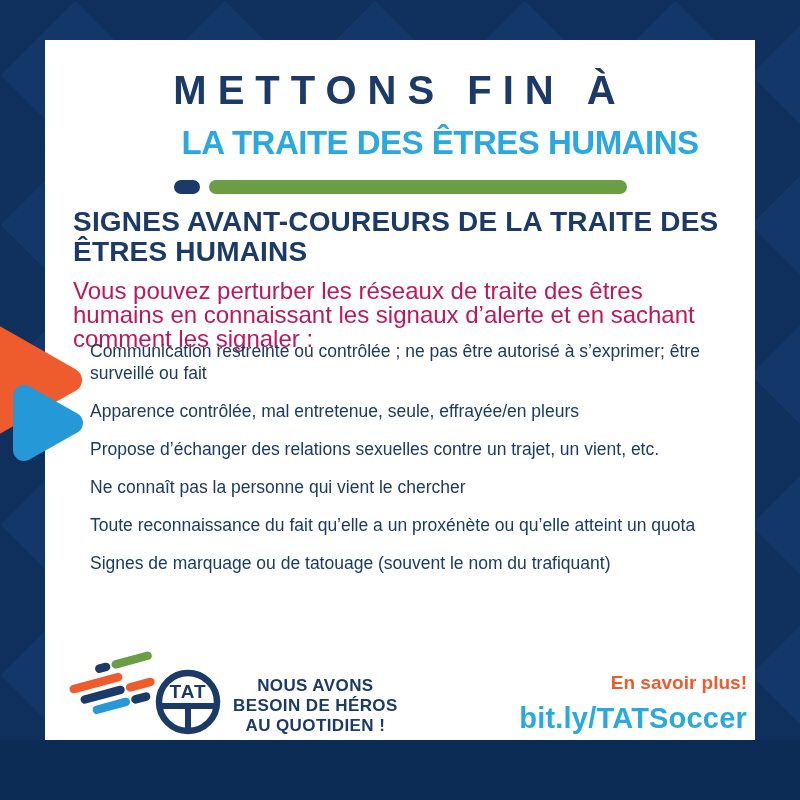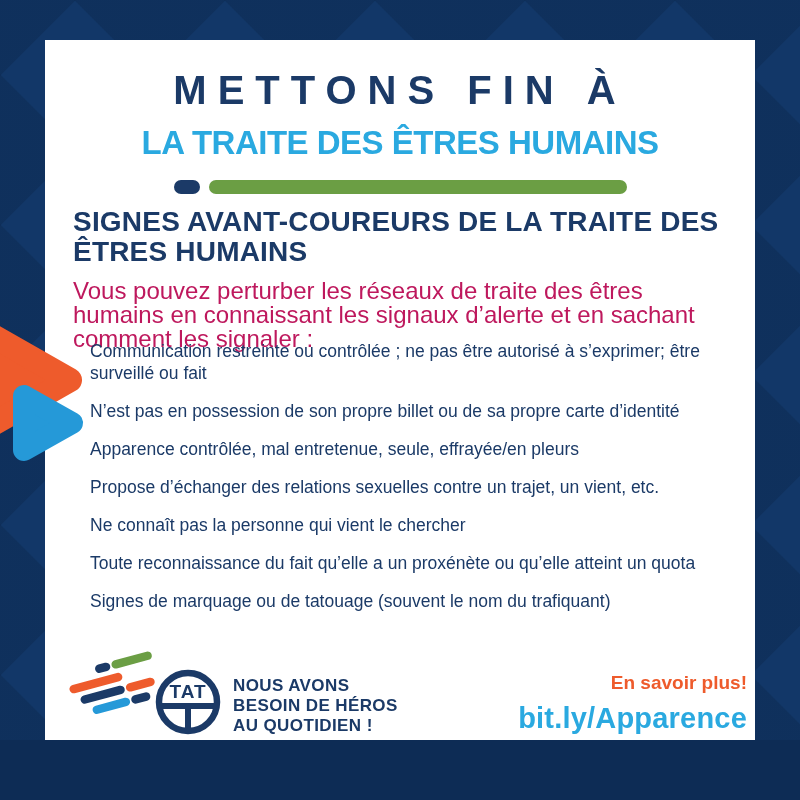--- a/index.html
+++ b/index.html
@@ -17,20 +17,21 @@
   .card{position:absolute;left:45px;top:40px;width:710px;height:713px;background:#ffffff;}
   .title{
     position:absolute;left:0;top:28px;width:100%;text-align:center;
     color:#1B3A67;font-size:40px;font-weight:800;letter-spacing:11px;
     white-space:nowrap;
   }
   .subtitle{
     position:absolute;left:0;top:84px;width:100%;text-align:center;
     color:#2AA9E0;font-size:33px;font-weight:700;letter-spacing:-0.5px;
     white-space:nowrap;
+    padding-left:40px;
   }
   .divider{
     position:absolute;left:0;top:140px;width:100%;
     display:flex;justify-content:center;align-items:center;gap:9px;
   }
   .divider .dot{width:26px;height:14px;border-radius:7px;background:#1B3A67;}
   .divider .bar{width:418px;height:14px;border-radius:7px;background:#6B9E44;}
   .section-heading{
     position:absolute;left:28px;top:167px;width:650px;
     color:#1B3A67;font-size:28px;line-height:30px;font-weight:800;letter-spacing:0.2px;
@@ -40,21 +41,21 @@
     color:#be185d;font-size:24px;line-height:24px;font-weight:400;
   }
   .signs{
     position:absolute;left:45px;top:300px;width:648px;margin:0;padding:0;
     list-style:none;color:#1B3A67;font-size:17.5px;line-height:22px;
   }
   .signs li{margin:0 0 16px 0;}
   .logo-svg{position:absolute;left:18px;top:610px;}
   .tagline{
     position:absolute;left:188px;top:636px;
-    color:#1B3A67;font-size:17px;line-height:20px;font-weight:800;letter-spacing:0.4px;
+    color:#1B3A67;font-size:17px;line-height:20px;font-weight:800;letter-spacing:0.4px;text-align:center;
   }
   .cta{
     position:absolute;left:412px;top:632px;width:290px;text-align:right;
   }
   .cta .cta-label{color:#EE5B2C;font-size:19px;font-weight:700;}
   .cta .cta-link{color:#2AA9E0;font-size:29px;font-weight:700;margin-top:8px;letter-spacing:0.2px;}
   .bottom-accent-dot{
     position:absolute;left:348px;top:752px;width:23px;height:14px;border-radius:7px;background:#2599D8;
   }
   .bottom-accent-bar{
@@ -78,21 +79,20 @@
     <div class="divider">
       <span class="dot"></span>
       <span class="bar"></span>
     </div>
 
     <div class="section-heading">SIGNES AVANT-COUREURS DE LA TRAITE DES ÊTRES HUMAINS</div>
     <div class="intro">Vous pouvez perturber les réseaux de traite des êtres humains en connaissant les signaux d’alerte et en sachant comment les signaler :</div>
 
     <ul class="signs">
       <li>Communication restreinte ou contrôlée ; ne pas être autorisé à s’exprimer; être surveillé ou fait</li>
-      <li>N’est pas en possession de son propre billet ou de sa propre carte d’identité</li>
       <li>Apparence contrôlée, mal entretenue, seule, effrayée/en pleurs</li>
       <li>Propose d’échanger des relations sexuelles contre un trajet, un vient, etc.</li>
       <li>Ne connaît pas la personne qui vient le chercher</li>
       <li>Toute reconnaissance du fait qu’elle a un proxénète ou qu’elle atteint un quota</li>
       <li>Signes de marquage ou de tatouage (souvent le nom du trafiquant)</li>
     </ul>
 
     <svg class="logo-svg" width="170" height="103" viewBox="0 0 170 103">
       <g transform="translate(12,8) rotate(-15 45 30)" stroke-linecap="round" stroke-width="8.5" fill="none">
         <line x1="30" y1="6" x2="37" y2="6" stroke="#1B3A67"></line>
@@ -110,21 +110,21 @@
     </svg>
 
     <div class="tagline">
       <div>NOUS AVONS</div>
       <div>BESOIN DE HÉROS</div>
       <div>AU QUOTIDIEN !</div>
     </div>
 
     <div class="cta">
       <div class="cta-label">En savoir plus!</div>
-      <div class="cta-link">bit.ly/Apparence</div>
+      <div class="cta-link">bit.ly/TATSoccer</div>
     </div>
 
   </div>
 
   <svg class="arrows-svg" width="110" height="150" viewBox="0 0 110 150">
     <polygon points="-14,14 -14,110 70,62" fill="#EE5B2C" stroke="#EE5B2C" stroke-width="24" stroke-linejoin="round"></polygon>
     <polygon points="24,78 24,132 72,105" fill="#2599D8" stroke="#2599D8" stroke-width="22" stroke-linejoin="round"></polygon>
   </svg>
 
   <div class="bottom-accent-dot"></div>

